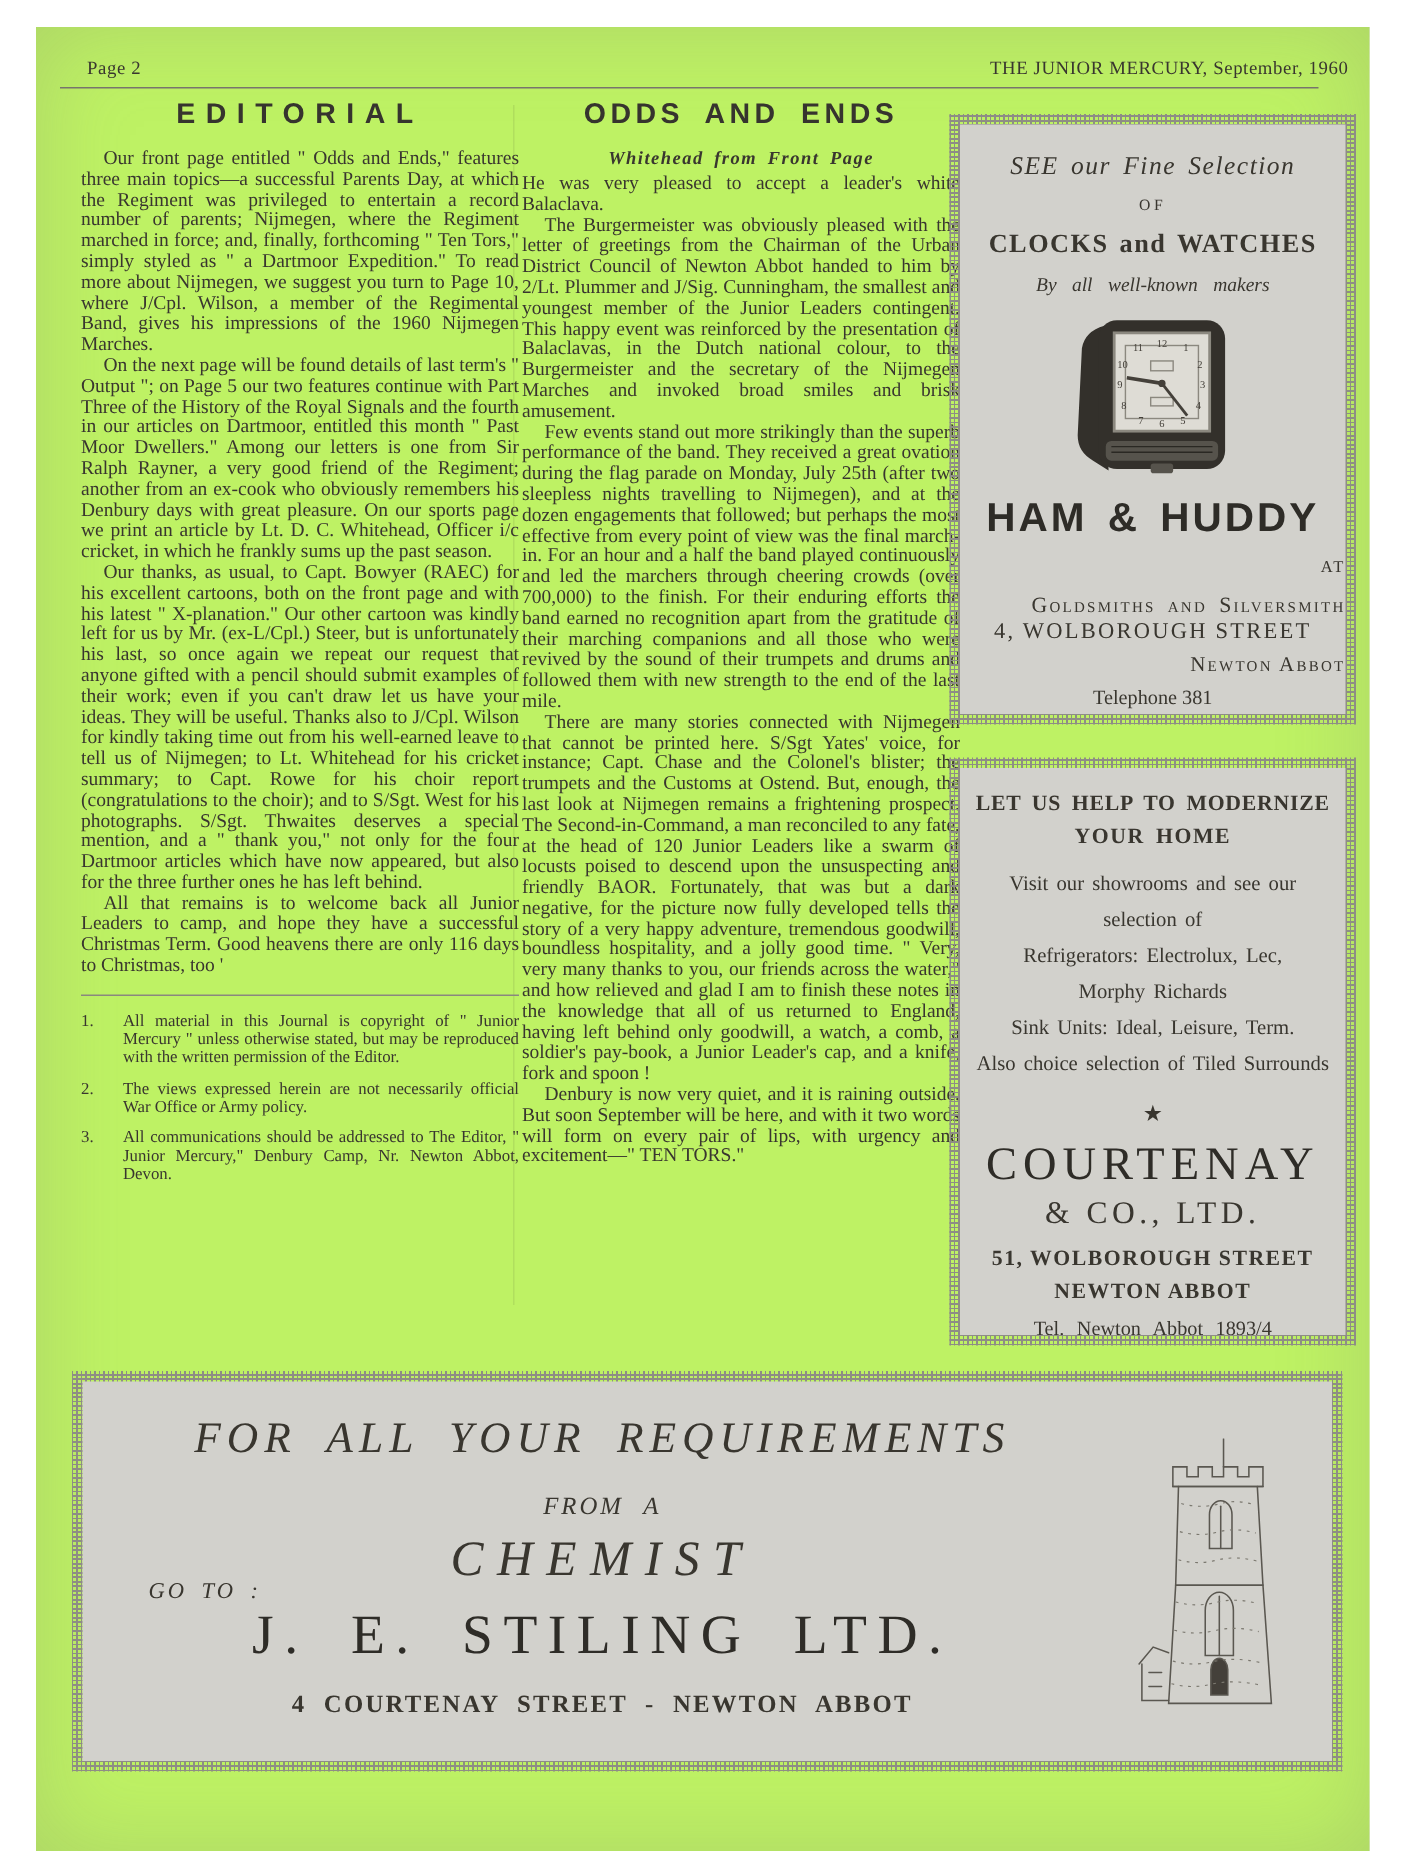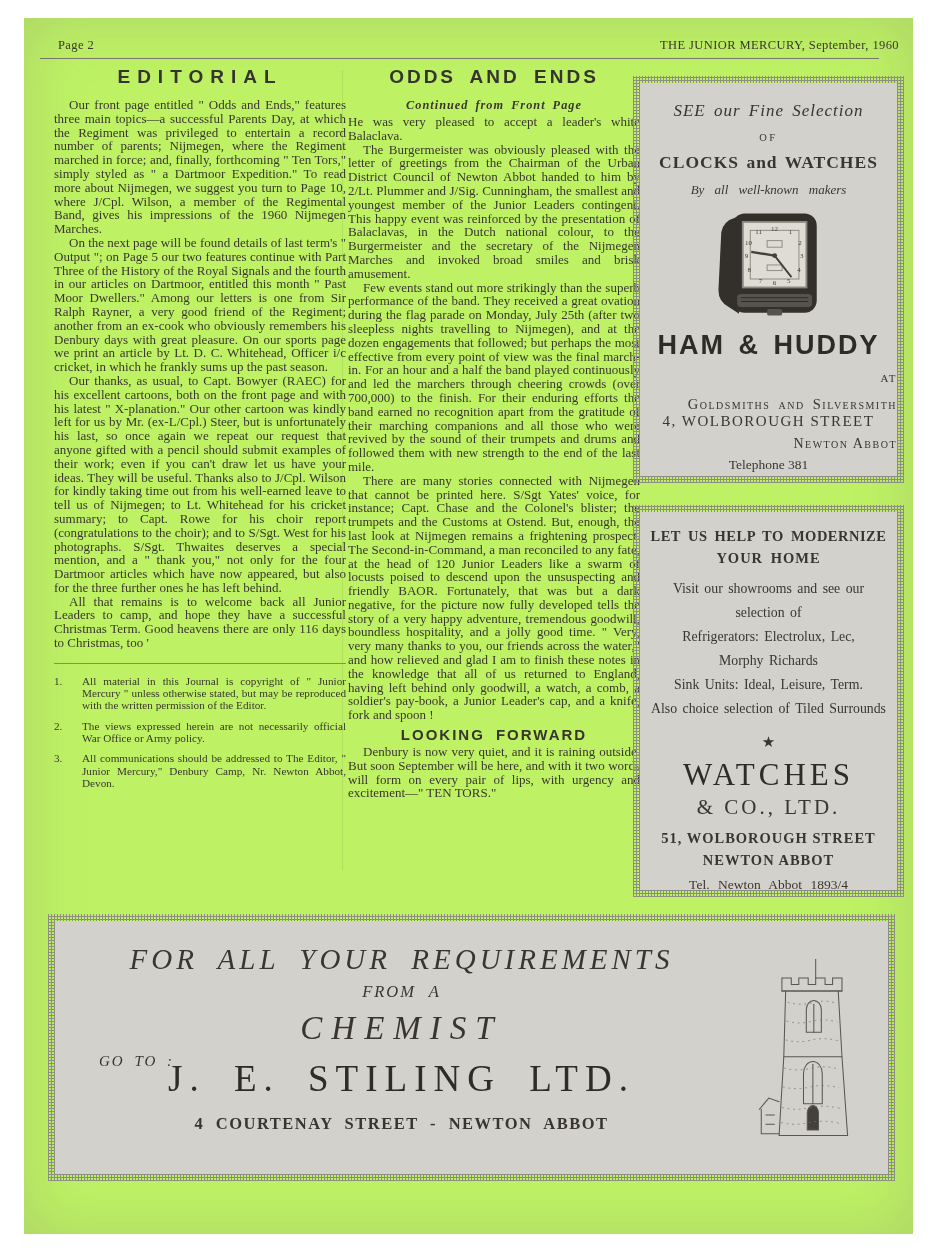--- a/index.html
+++ b/index.html
@@ -78,21 +78,21 @@
   .star{font-size:15px;margin-top:16px;}
   .gartrell{font-size:31px;letter-spacing:4px;margin-top:6px;color:#2e2c27;}
   .gco{font-size:21px;letter-spacing:3px;margin-top:2px;}
   .addr2{font-weight:bold;font-size:14.5px;letter-spacing:1px;margin-top:10px;}
   .town2{font-weight:bold;font-size:14.5px;letter-spacing:1px;margin-top:5px;}
   .phone2{font-size:13.5px;word-spacing:5px;margin-top:8px;}
 
   
   .chem-text{padding-right:140px;}
   .req{font-style:italic;font-size:29px;letter-spacing:4px;word-spacing:9px;margin-top:22px;}
-  .froma{font-style:italic;font-size:16.5px;letter-spacing:2px;word-spacing:7px;margin-top:6px;}
+  .froma{font-style:italic;font-size:16.5px;letter-spacing:2px;word-spacing:7px;margin-top:18px;}
   .chem{font-style:italic;font-size:33px;letter-spacing:9px;margin-top:8px;}
   .goto{position:absolute;left:44px;top:132px;font-style:italic;font-size:15px;letter-spacing:2px;word-spacing:4px;}
   .stiling{font-size:37px;letter-spacing:7px;word-spacing:12px;margin-top:10px;color:#2e2c27;}
   .courtenay{font-weight:bold;font-size:16.5px;letter-spacing:1.5px;word-spacing:6px;margin-top:14px;}
   .tower-wrap{position:absolute;right:16px;top:38px;}
 </style>
 </head>
 <body>
 
 <div class="paper">
@@ -120,26 +120,25 @@
       <span class="fn-text">The views expressed herein are not necessarily official War Office or Army policy.</span>
     </div>
     <div class="footnote">
       <span class="fn-num">3.</span>
       <span class="fn-text">All communications should be addressed to The Editor, " Junior Mercury," Denbury Camp, Nr. Newton Abbot, Devon.</span>
     </div>
   </section>
 
   <section class="col col-mid">
     <h1 class="section-title sp-med">ODDS AND ENDS</h1>
-    <div class="continued">Continued from Front Page</div>
+    <div class="continued">Whitehead from Front Page</div>
     <p class="body">He was very pleased to accept a leader's white Balaclava.</p>
     <p class="body ind">The Burgermeister was obviously pleased with the letter of greetings from the Chairman of the Urban District Council of Newton Abbot handed to him by 2/Lt. Plummer and J/Sig. Cunningham, the smallest and youngest member of the Junior Leaders contingent. This happy event was reinforced by the presentation of Balaclavas, in the Dutch national colour, to the Burgermeister and the secretary of the Nijmegen Marches and invoked broad smiles and brisk amusement.</p>
     <p class="body ind">Few events stand out more strikingly than the superb performance of the band. They received a great ovation during the flag parade on Monday, July 25th (after two sleepless nights travelling to Nijmegen), and at the dozen engagements that followed; but perhaps the most effective from every point of view was the final march-in. For an hour and a half the band played continuously and led the marchers through cheering crowds (over 700,000) to the finish. For their enduring efforts the band earned no recognition apart from the gratitude of their marching companions and all those who were revived by the sound of their trumpets and drums and followed them with new strength to the end of the last mile.</p>
     <p class="body ind">There are many stories connected with Nijmegen that cannot be printed here. S/Sgt Yates' voice, for instance; Capt. Chase and the Colonel's blister; the trumpets and the Customs at Ostend. But, enough, the last look at Nijmegen remains a frightening prospect. The Second-in-Command, a man reconciled to any fate, at the head of 120 Junior Leaders like a swarm of locusts poised to descend upon the unsuspecting and friendly BAOR. Fortunately, that was but a dark negative, for the picture now fully developed tells the story of a very happy adventure, tremendous goodwill, boundless hospitality, and a jolly good time. " Very, very many thanks to you, our friends across the water," and how relieved and glad I am to finish these notes in the knowledge that all of us returned to England, having left behind only goodwill, a watch, a comb, a soldier's pay-book, a Junior Leader's cap, and a knife, fork and spoon !</p>
-    <h2 class="looking">LOOKING FORWARD</h2>
     <p class="body ind">Denbury is now very quiet, and it is raining outside. But soon September will be here, and with it two words will form on every pair of lips, with urgency and excitement—" TEN TORS."</p>
   </section>
 
   <div class="ad-box ad1">
     <div class="ad-inner">
       <div class="see">SEE our Fine Selection</div>
       <div class="of">OF</div>
       <div class="clocks">CLOCKS and WATCHES</div>
       <div class="makers">By all well-known makers</div>
       <div class="clock-wrap">
@@ -186,21 +185,21 @@
     <div class="ad-inner">
       <div class="modern1">LET US HELP TO MODERNIZE</div>
       <div class="modern2">YOUR HOME</div>
       <div class="g-body first">Visit our showrooms and see our</div>
       <div class="g-body">selection of</div>
       <div class="g-body">Refrigerators: Electrolux, Lec,</div>
       <div class="g-body">Morphy Richards</div>
       <div class="g-body">Sink Units: Ideal, Leisure, Term.</div>
       <div class="g-body">Also choice selection of Tiled Surrounds</div>
       <div class="star">★</div>
-      <div class="gartrell">WATCHES</div>
+      <div class="gartrell">COURTENAY</div>
       <div class="gco">&amp; CO., LTD.</div>
       <div class="addr2">51, WOLBOROUGH STREET</div>
       <div class="town2">NEWTON ABBOT</div>
       <div class="phone2">Tel. Newton Abbot 1893/4</div>
     </div>
   </div>
 
   <div class="ad-box chemist">
     <div class="ad-inner">
       <div class="chem-text">

